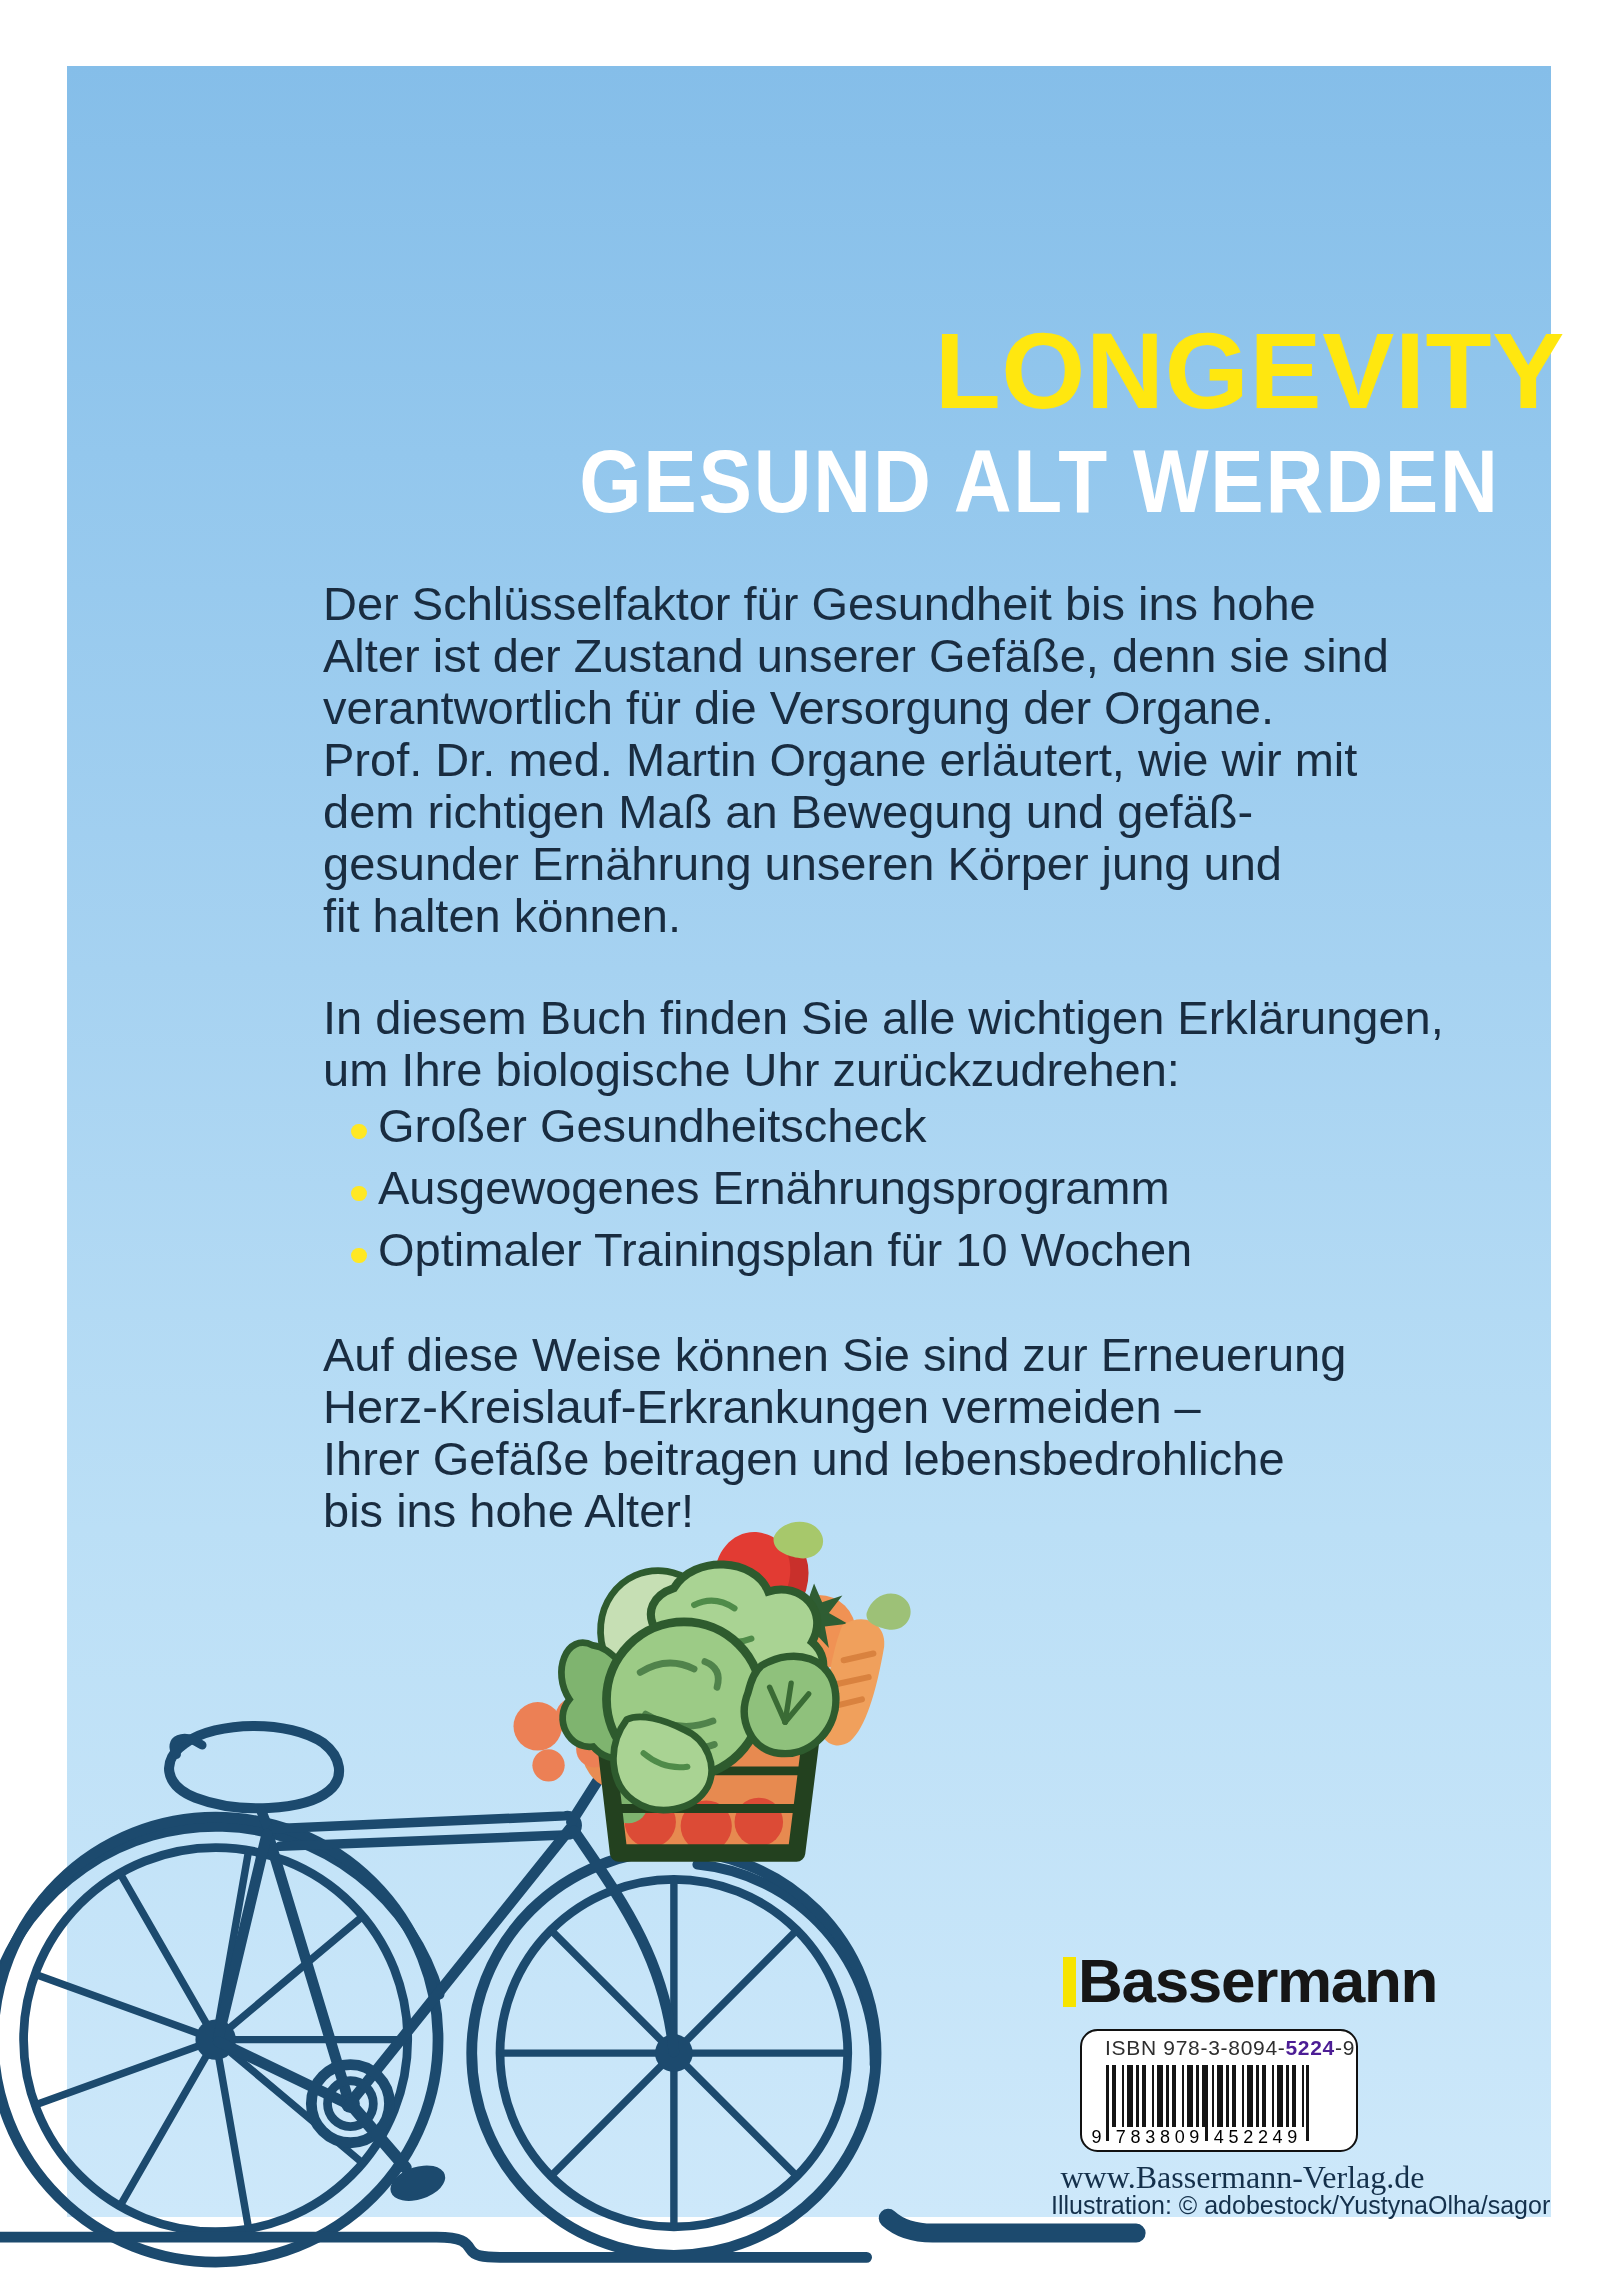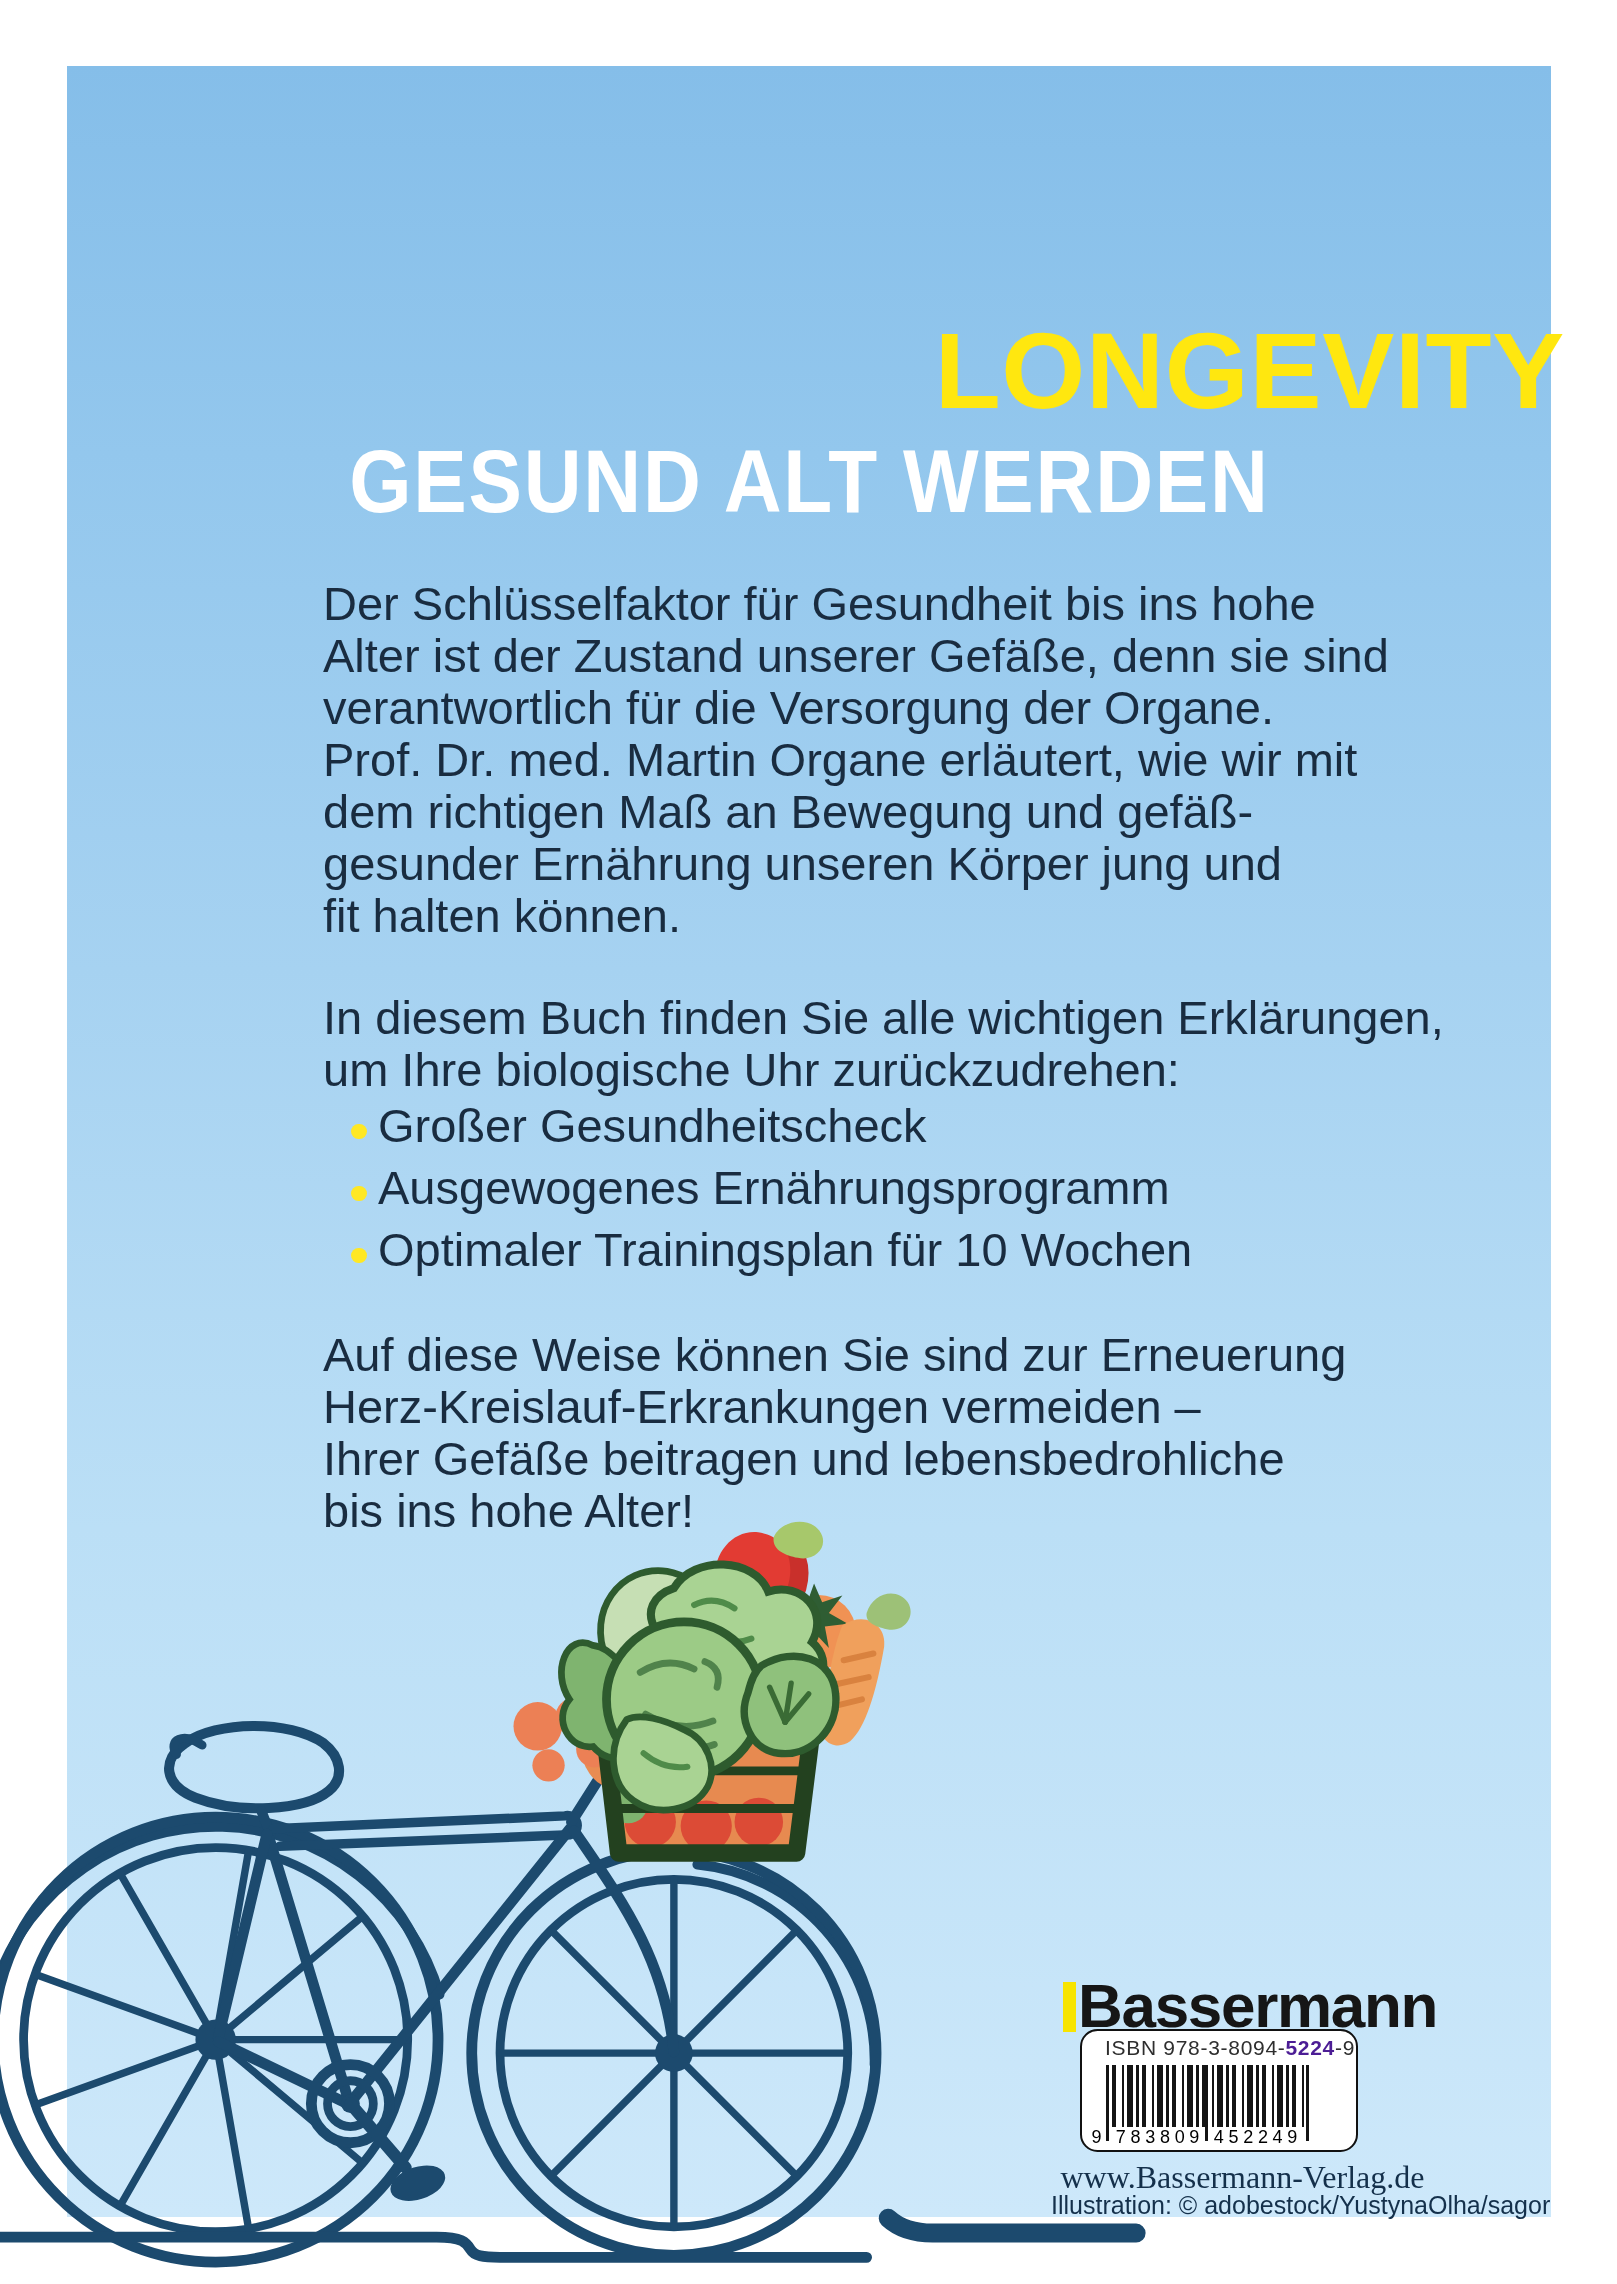--- a/index.html
+++ b/index.html
@@ -13,38 +13,38 @@
     left:67px;top:66px;width:1484px;height:2151px;
     background:linear-gradient(180deg,#85BEE9 0%,#93C7ED 18%,#A6D2F1 42%,#BBDFF6 68%,#CDE8FA 100%);
   }
   .title{
     left:0;top:251px;width:100%;text-align:right;
     font-size:108px;font-weight:bold;letter-spacing:0.7px;line-height:1;
     color:#FFE70F;
     padding-left:14px;
   }
   .subtitle{
-    left:0;top:371px;width:100%;text-align:center;
+    left:0;top:371px;width:100%;text-align:right;
     font-size:89px;font-weight:bold;line-height:1;color:#FFFFFF;
   }
   .subtitle-inner{display:inline-block;transform:scaleX(.9);transform-origin:center;letter-spacing:2px;}
   .copy{color:#192C40;font-size:47px;line-height:52px;font-weight:500;}
   .copy .line{white-space:nowrap;}
   .p1{left:256px;top:512px;}
   .p2{left:256px;top:926px;}
   .p3{left:256px;top:1263px;}
   .bullets{left:256px;top:1034px;}
   .bullet-row{position:relative;height:62px;white-space:nowrap;}
   .bullet-dot{
     position:absolute;left:28px;top:23.6px;width:15.5px;height:15.5px;border-radius:50%;
     background:#FFE824;
   }
   .bullet-text{position:absolute;left:55px;top:0;line-height:52px;}
   
-  .logo{left:996px;top:1884px;height:67px;display:flex;align-items:flex-start;margin-top:25px;}
+  .logo{left:996px;top:1884px;height:67px;display:flex;align-items:flex-start;}
   .logo-bar{width:13px;height:50px;background:#F7E400;margin-top:6.7px;}
   .logo-text{
     font-size:62px;font-weight:bold;color:#161616;letter-spacing:-1.3px;line-height:62px;
     margin-left:2px;
   }
   
   .isbn-box{
     left:1013px;top:1963px;width:278px;height:123px;background:#ffffff;
     border:2.7px solid #111;border-radius:17.5px;box-sizing:border-box;
   }

